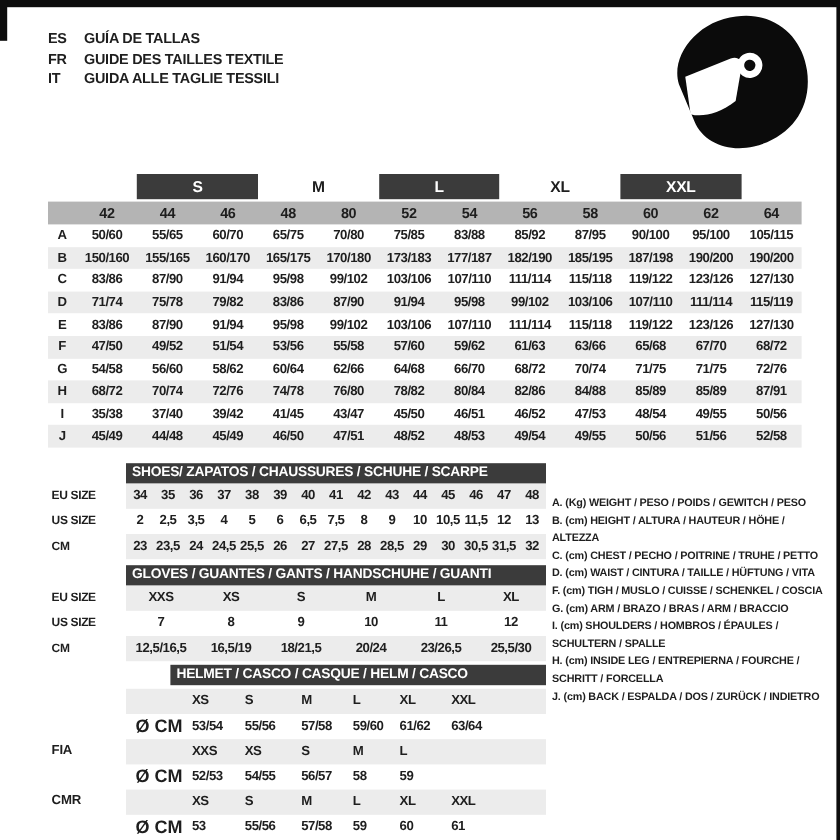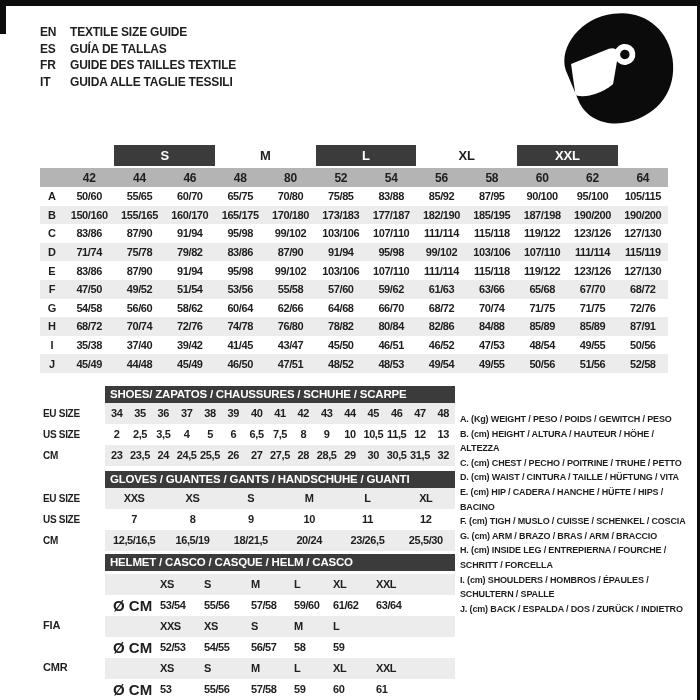--- a/index.html
+++ b/index.html
@@ -58,21 +58,21 @@
   .side-label{height:21px;line-height:21px;font-weight:bold;font-size:10px;letter-spacing:-0.3px;padding-left:3px;}
   .ttab{flex:1;}
   .tbar{height:17px;line-height:17px;background:var(--dark);color:#fff;font-weight:bold;
         font-size:11.5px;letter-spacing:-0.2px;padding-left:5px;white-space:nowrap;}
   .trow{height:21px;align-items:center;}
   .trow.stripe{background:var(--stripe);}
   .c15{display:grid;grid-template-columns:repeat(15,1fr);}
   .c6{display:grid;grid-template-columns:repeat(6,1fr);}
   .tc{text-align:center;font-weight:bold;font-size:11px;letter-spacing:-0.4px;line-height:21px;white-space:nowrap;}
   
-  .hhead{display:flex;}
+  .hhead{display:flex;gap:37px;}
   .hlabel{width:65px;font-weight:bold;font-size:11px;letter-spacing:-0.2px;padding-left:3px;line-height:21px;margin-top:20px;}
   .hhead .hlabel{line-height:17px;}
   .hbar{flex:1;}
   .hrow{display:flex;height:21px;}
   .hinner{flex:1;display:flex;}
   .hinner.hdr{background:var(--stripe);}
   .hprefix{width:55px;padding-left:8px;font-weight:bold;font-size:15px;line-height:21px;white-space:nowrap;}
   .hcells{flex:1;display:grid;grid-template-columns:44px 47px 43px 39px 43px 1fr;}
   .hc{text-align:left;font-weight:bold;font-size:11px;letter-spacing:-0.4px;line-height:21px;white-space:nowrap;}
 
@@ -82,24 +82,20 @@
 </style>
 </head>
 <body>
 
 <div class="frame-top"></div>
 <div class="frame-left"></div>
 <div class="frame-right"></div>
 
 <div class="langs">
 
-<div class="lang-row">
-      <span class="lang-code">EN</span>
-      <span class="lang-text">TEXTILE SIZE GUIDE</span>
-    </div>
     <div class="lang-row">
       <span class="lang-code">ES</span>
       <span class="lang-text">GUÍA DE TALLAS</span>
     </div>
     <div class="lang-row">
       <span class="lang-code">FR</span>
       <span class="lang-text">GUIDE DES TAILLES TEXTILE</span>
     </div>
     <div class="lang-row">
       <span class="lang-code">IT</span>
@@ -535,19 +531,18 @@
       </div>
     </div>
 </section>
 
 <aside class="legend">
 
 <div class="legend-item">A. (Kg) WEIGHT / PESO / POIDS / GEWITCH / PESO</div>
     <div class="legend-item">B. (cm) HEIGHT / ALTURA / HAUTEUR / HÖHE / ALTEZZA</div>
     <div class="legend-item">C. (cm) CHEST / PECHO / POITRINE / TRUHE / PETTO</div>
     <div class="legend-item">D. (cm) WAIST / CINTURA / TAILLE / HÜFTUNG / VITA</div>
-    <div class="legend-item">E. (cm) HIP / CADERA / HANCHE / HÜFTE / HIPS / BACINO</div>
     <div class="legend-item">F. (cm) TIGH / MUSLO / CUISSE / SCHENKEL / COSCIA</div>
     <div class="legend-item">G. (cm) ARM / BRAZO / BRAS / ARM / BRACCIO</div>
+    <div class="legend-item">I. (cm) SHOULDERS / HOMBROS / ÉPAULES / SCHULTERN / SPALLE</div>
     <div class="legend-item">H. (cm) INSIDE LEG / ENTREPIERNA / FOURCHE / SCHRITT / FORCELLA</div>
-    <div class="legend-item">I. (cm) SHOULDERS / HOMBROS / ÉPAULES / SCHULTERN / SPALLE</div>
     <div class="legend-item">J. (cm) BACK / ESPALDA / DOS / ZURÜCK / INDIETRO</div>
   </aside>
 
 </body></html>

